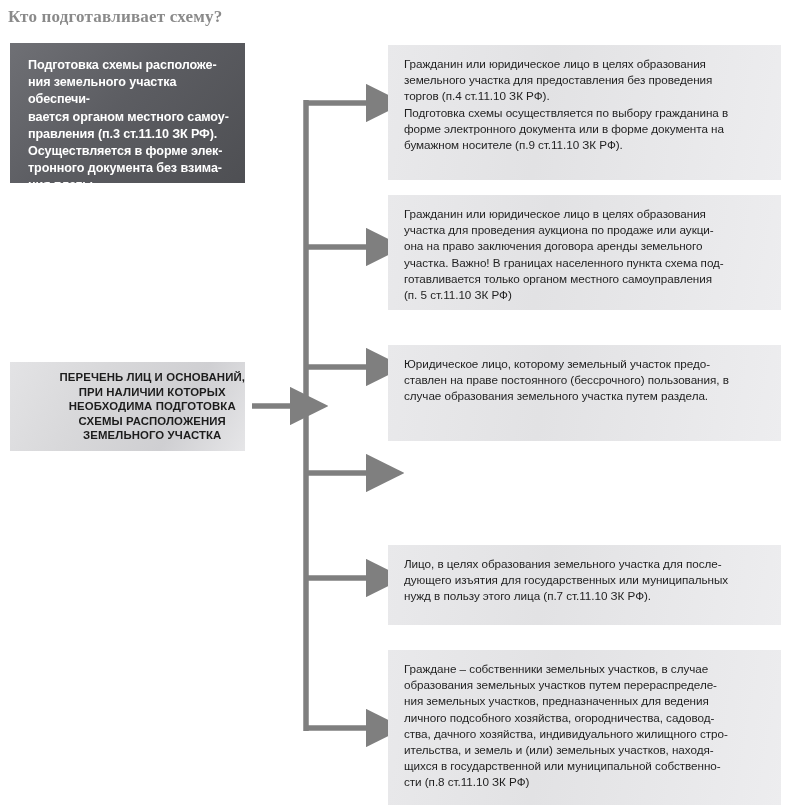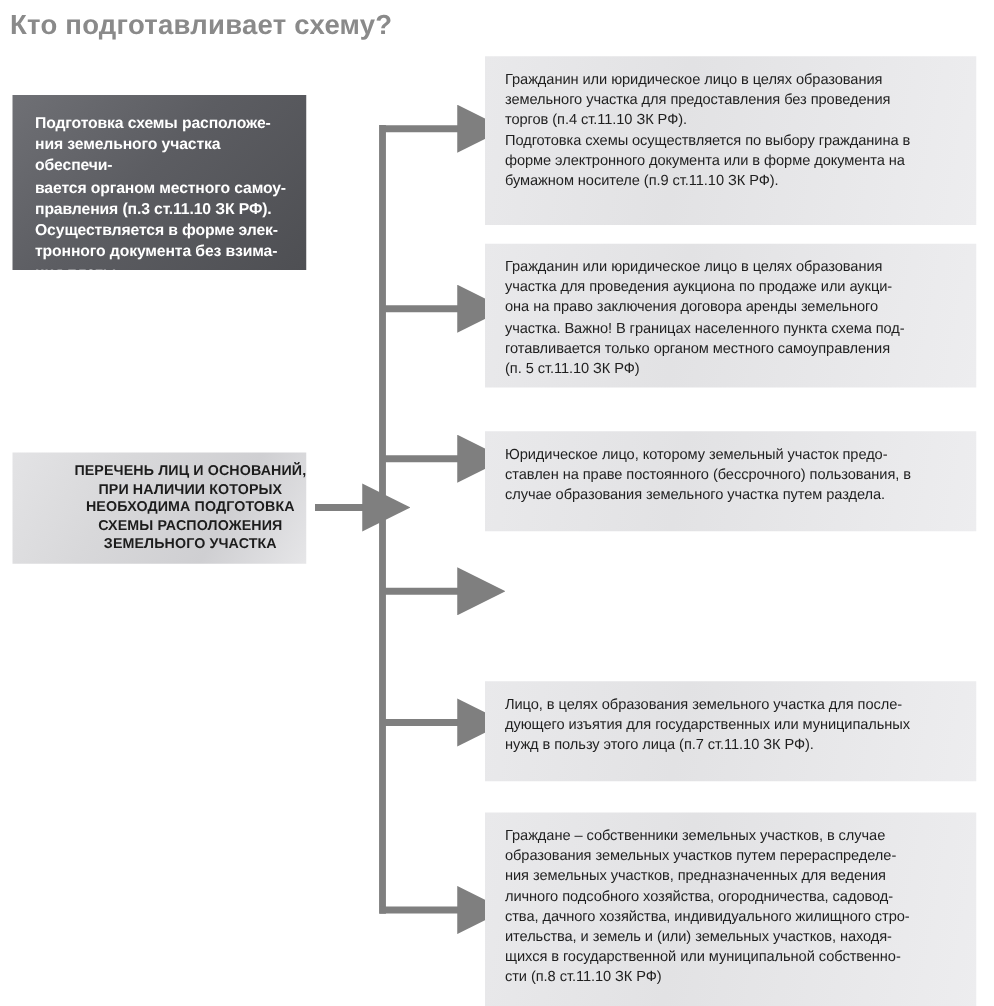--- a/index.html
+++ b/index.html
@@ -20,39 +20,38 @@
     left: 0; top: 0;
     width: 795px;
     height: 805px;
   }
 
   
   .page-title {
     position: absolute;
     left: 8px;
     top: 7px;
-    font-family: Liberation Sans, sans-serif;
-    font-size: 22px;
+    font-family: Liberation Serif, serif;
+    font-size: 17px;
     font-weight: bold;
     color: #8a8a8a;
     letter-spacing: 0.2px;
     white-space: nowrap;
   }
 
   
   .dark-box {
     position: absolute;
     left: 10px;
     top: 43px;
     width: 235px;
     height: 140px;
     background: linear-gradient(135deg, #6f7075 0%, #5c5d62 45%, #4e4f53 100%);
     box-sizing: border-box;
     padding: 14px 16px 20px 18px;
-    margin-top: 33px;
   }
   .dark-box .bx-text {
     color: #ffffff;
     font-size: 12.6px;
     font-weight: bold;
     line-height: 17.2px;
     white-space: pre-line;
     letter-spacing: -0.1px;
   }
 
@@ -160,21 +159,21 @@
 
   <div class="rbox" style="top:195px; height:115px;">
     <div class="bx-text">Гражданин или юридическое лицо в целях образования
 участка для проведения аукциона по продаже или аукци-
 она на право заключения договора аренды земельного
 участка. Важно! В границах населенного пункта схема под-
 готавливается только органом местного самоуправления
 (п. 5 ст.11.10 ЗК РФ)</div>
   </div>
 
-  <div class="rbox" style="top:345px; height:80px;">
+  <div class="rbox" style="top:345px; height:96px;">
     <div class="bx-text">Юридическое лицо, которому земельный участок предо-
 ставлен на праве постоянного (бессрочного) пользования, в
 случае образования земельного участка путем раздела.</div>
   </div>
 
 
   <div class="rbox" style="top:545px; height:80px;">
     <div class="bx-text">Лицо, в целях образования земельного участка для после-
 дующего изъятия для государственных или муниципальных
 нужд в пользу этого лица (п.7 ст.11.10 ЗК РФ).</div>

